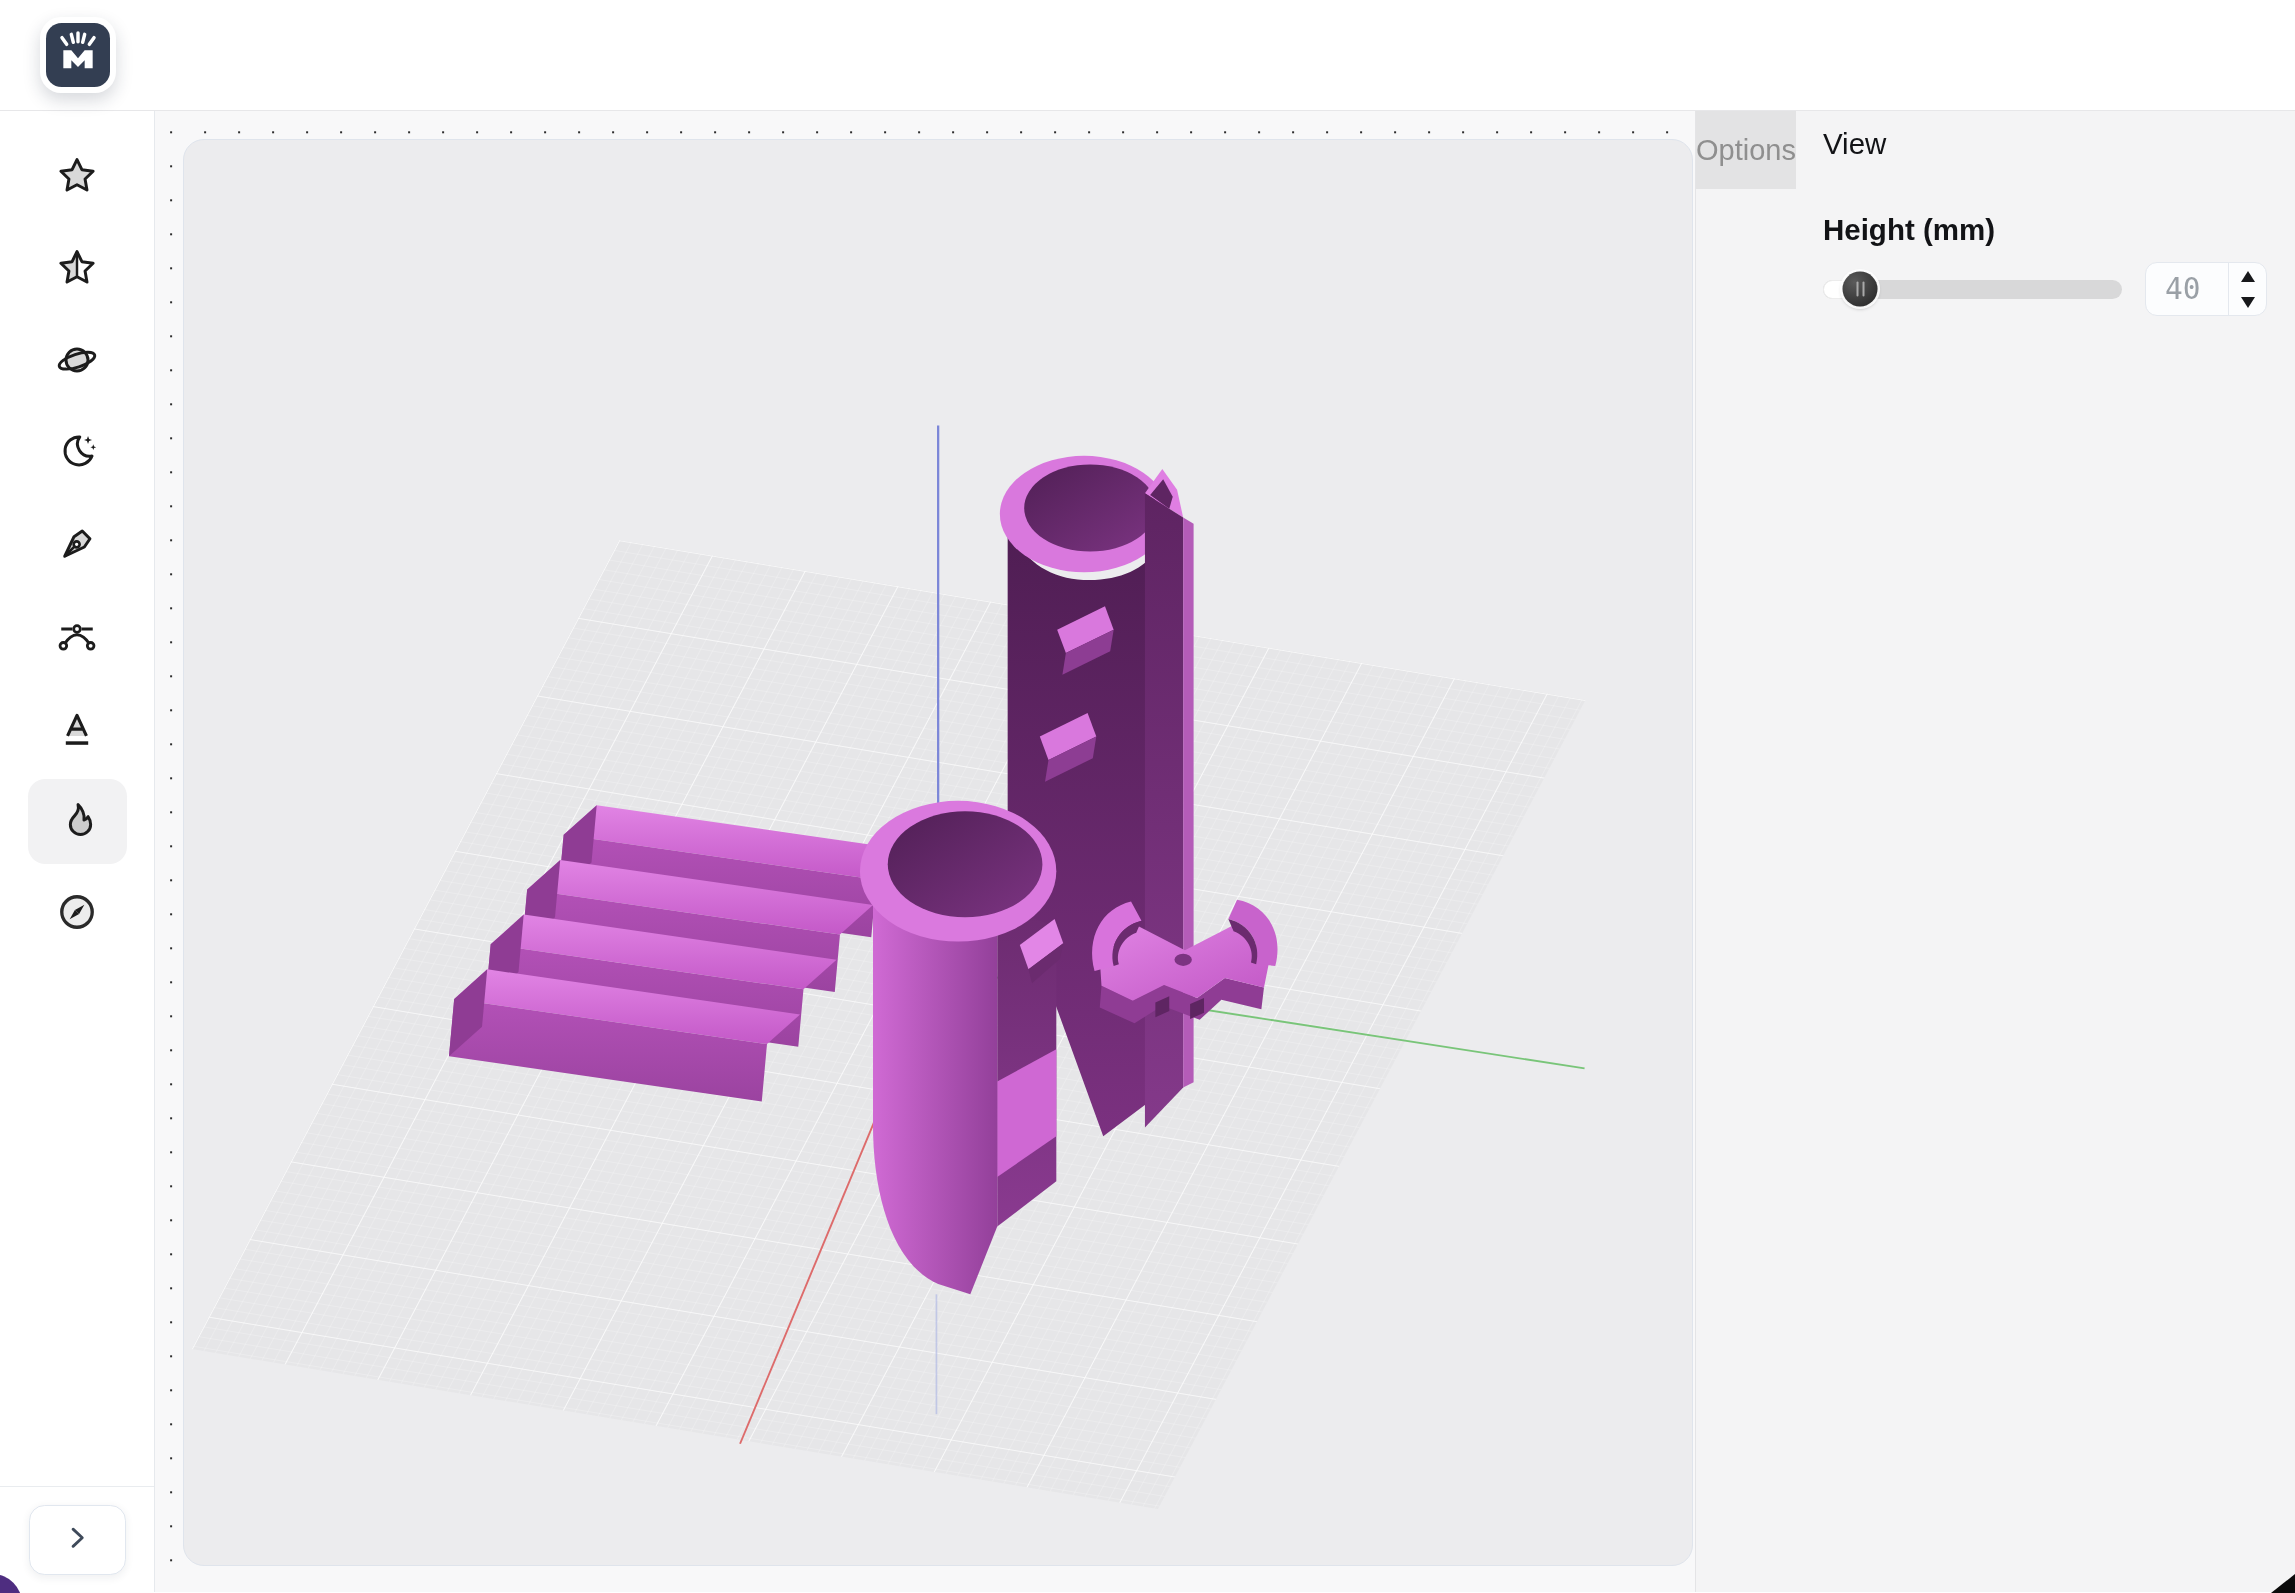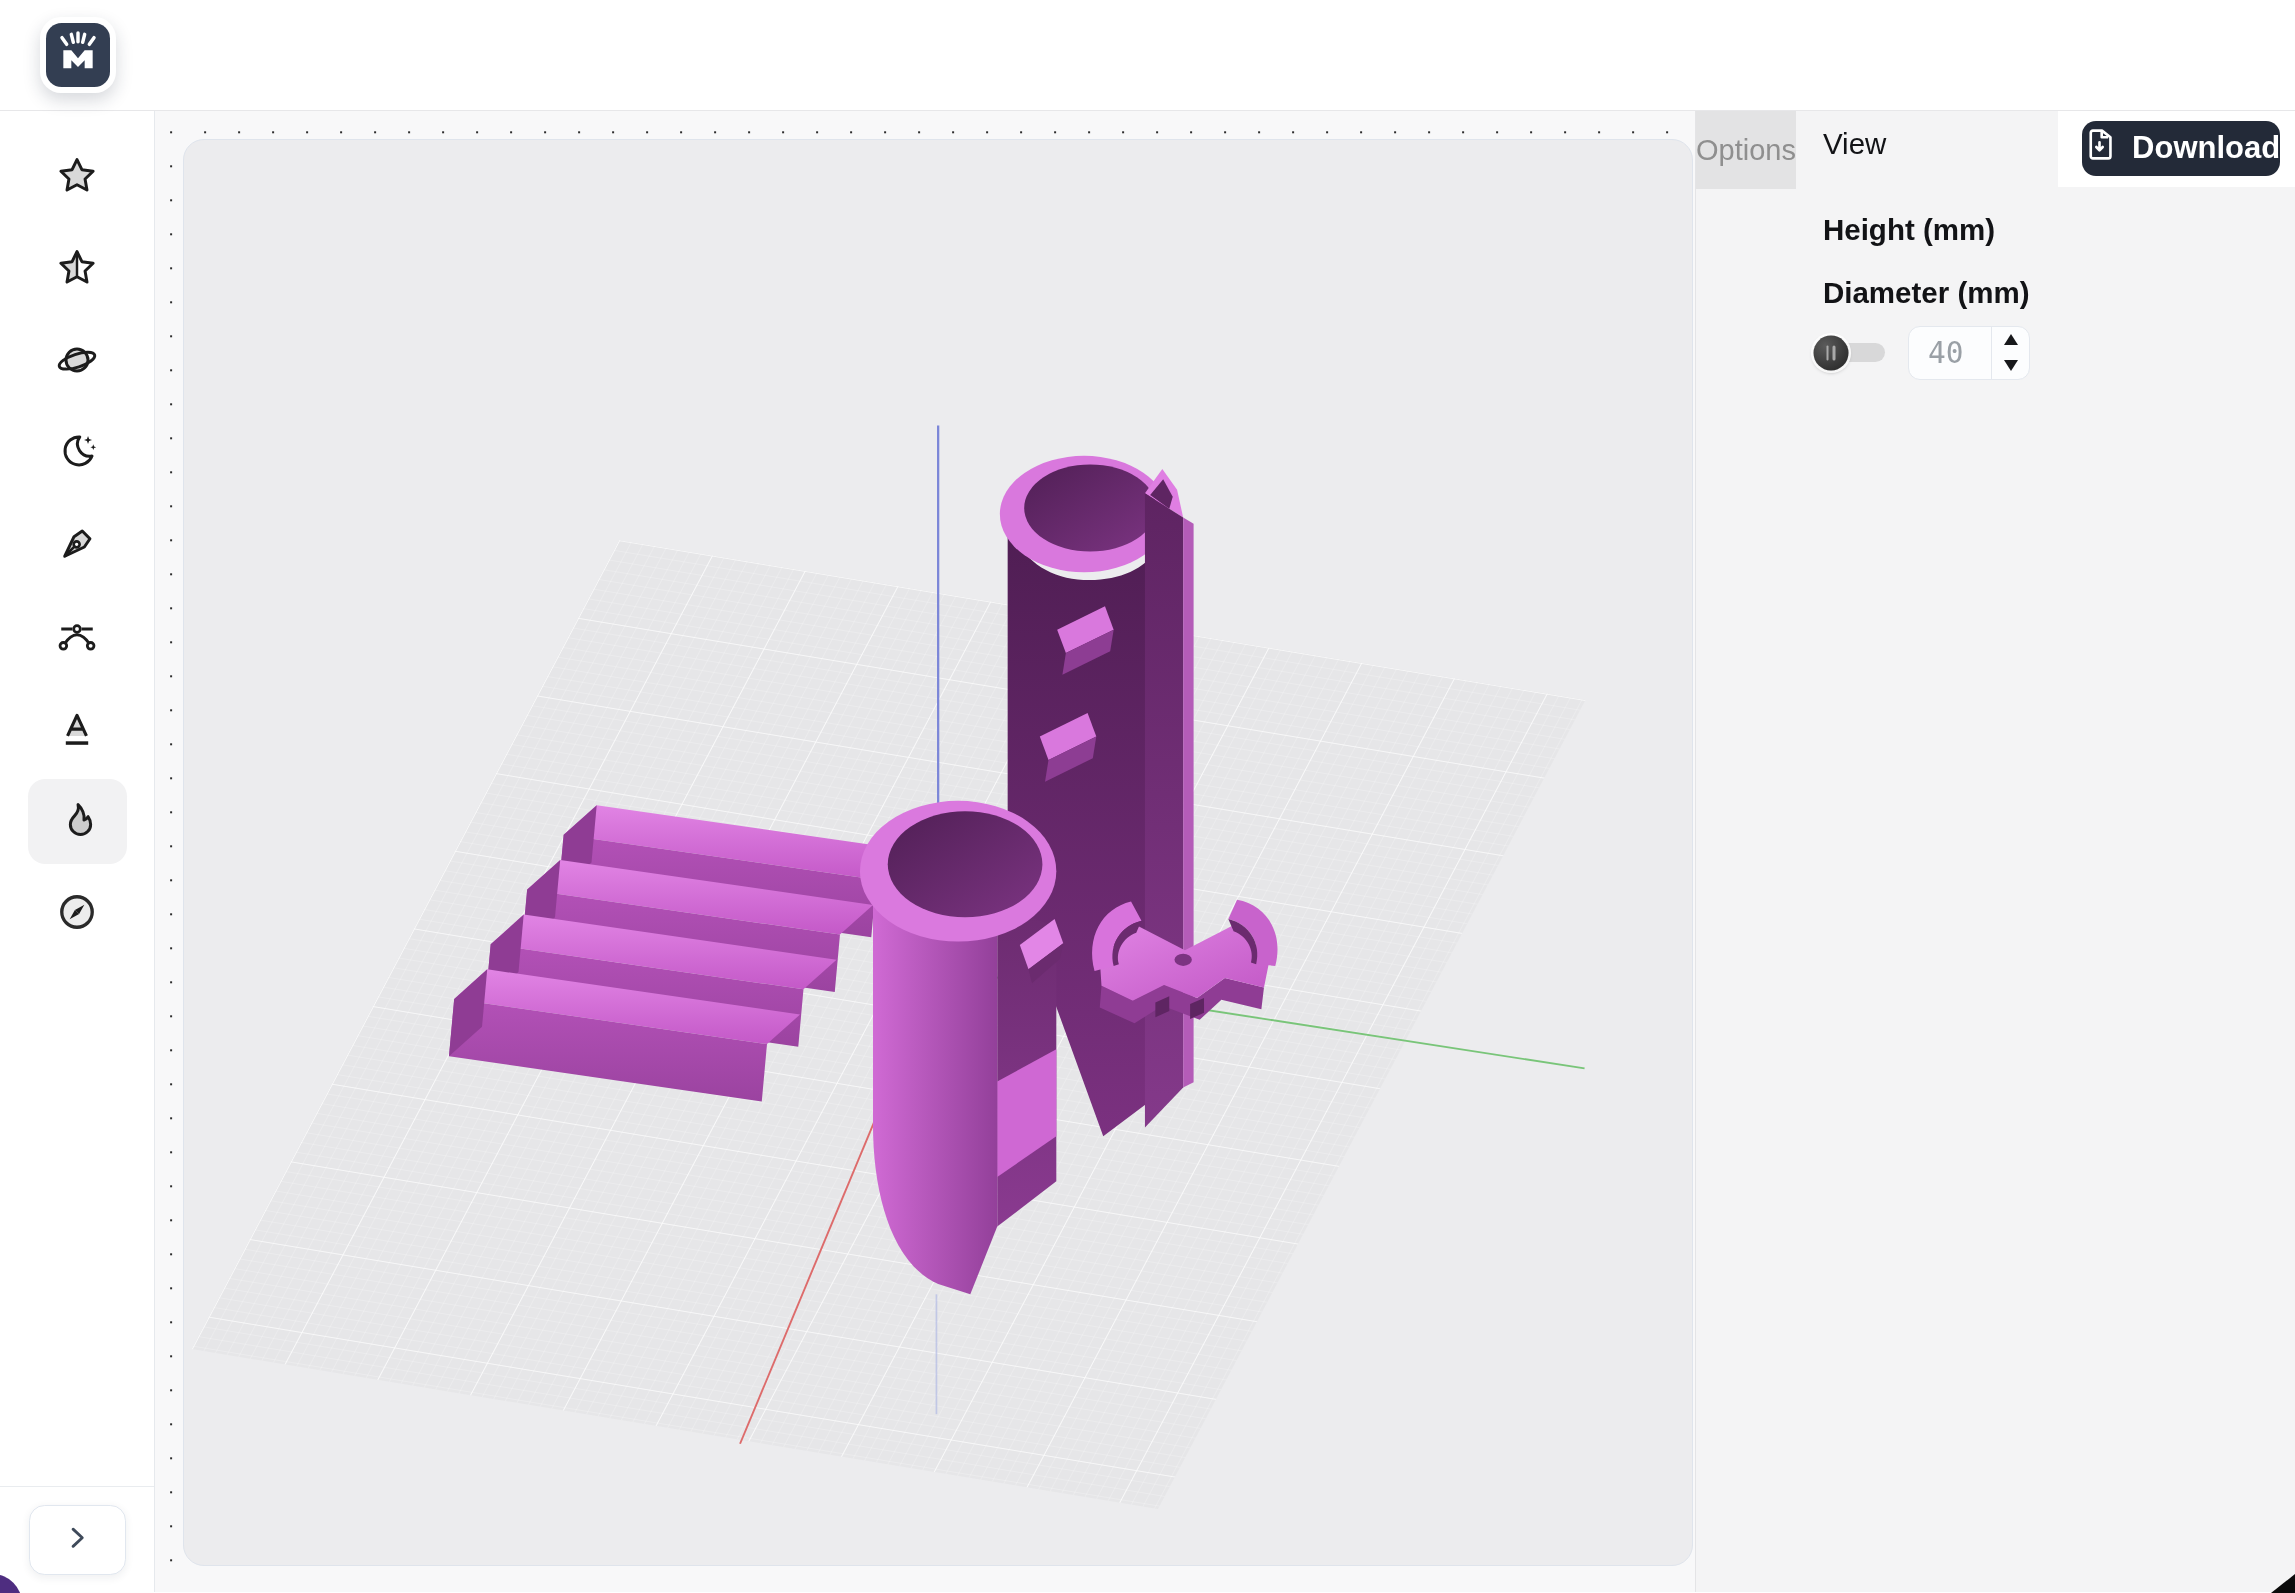--- a/index.html
+++ b/index.html
@@ -314,21 +314,20 @@
     <div class="panel-header">
       <span class="panel-title">Options</span>
     </div>
     <div class="panel-body">
       <div class="row-view">
         <span class="field-label">View</span>
       </div>
 
       <span class="section-label lbl-height">Height (mm)</span>
 
-      <span class="section-label lbl-diameter">Diameter (mm)</span>
       <div class="slider-row">
         <div class="slider">
           <div class="track"></div>
           <div class="fill" style="width: 12.5%;"></div>
           <div class="thumb" style="left: 12.5%;">
               <i></i>
               <i></i>
             </div>
         </div>
         <div class="stepper">
@@ -338,28 +337,18 @@
                 <span class="tri-up"></span>
               </button>
             <button class="step-btn">
                 <span class="tri-down"></span>
               </button>
           </span>
         </div>
       </div>
     </div>
 
-    <div class="panel-footer">
-      <button class="download-btn">
-        <span><svg viewBox="0 0 24 24" width="35" height="35">
-          <path d="M7.5 2.5h6.2L19.5 7v13a1.5 1.5 0 0 1-1.5 1.5H7.5A1.5 1.5 0 0 1 6 20V4a1.5 1.5 0 0 1 1.5-1.5z" fill="none" stroke="#ffffff" stroke-width="1.8" stroke-linejoin="round"></path>
-          <path d="M13.5 2.8V7h4.4" fill="none" stroke="#ffffff" stroke-width="1.8" stroke-linejoin="round"></path>
-          <path d="M12 10.5v5.3M9.8 13.7L12 16l2.2-2.3" fill="none" stroke="#ffffff" stroke-width="1.8" stroke-linecap="round" stroke-linejoin="round"></path>
-            </svg></span>
-        <span>Download</span>
-      </button>
-    </div>
   </aside>
 </div>
 
 <div class="corner-blob"></div>
 <div class="resize-corner"></div>
 
 
 </body></html>

